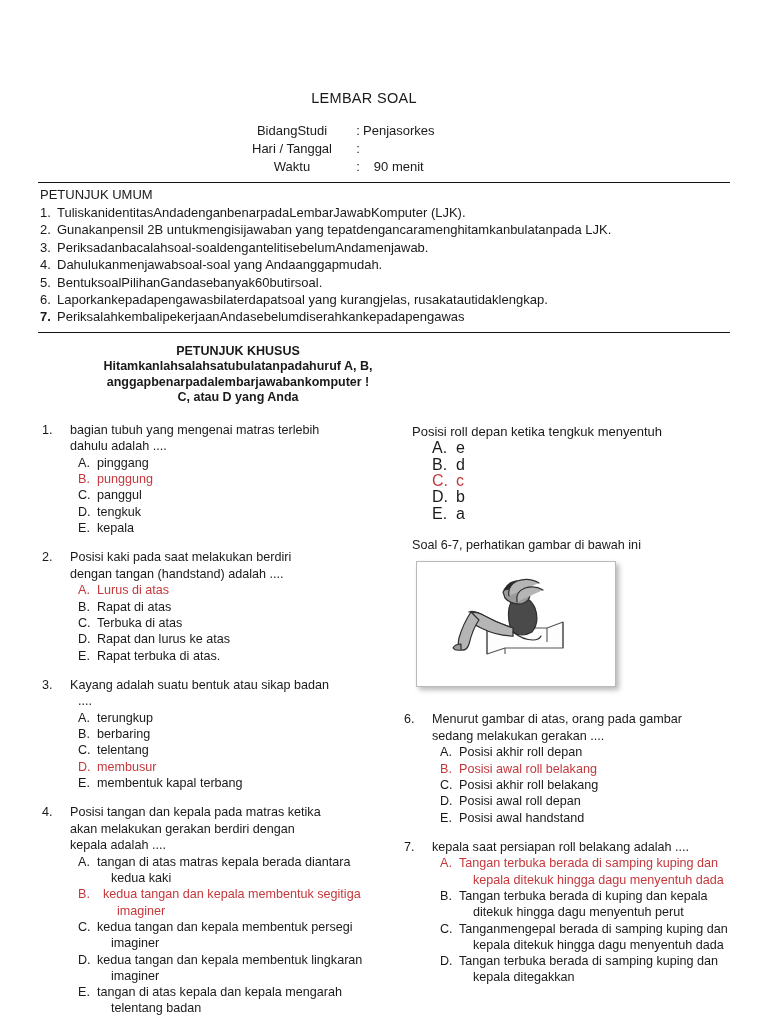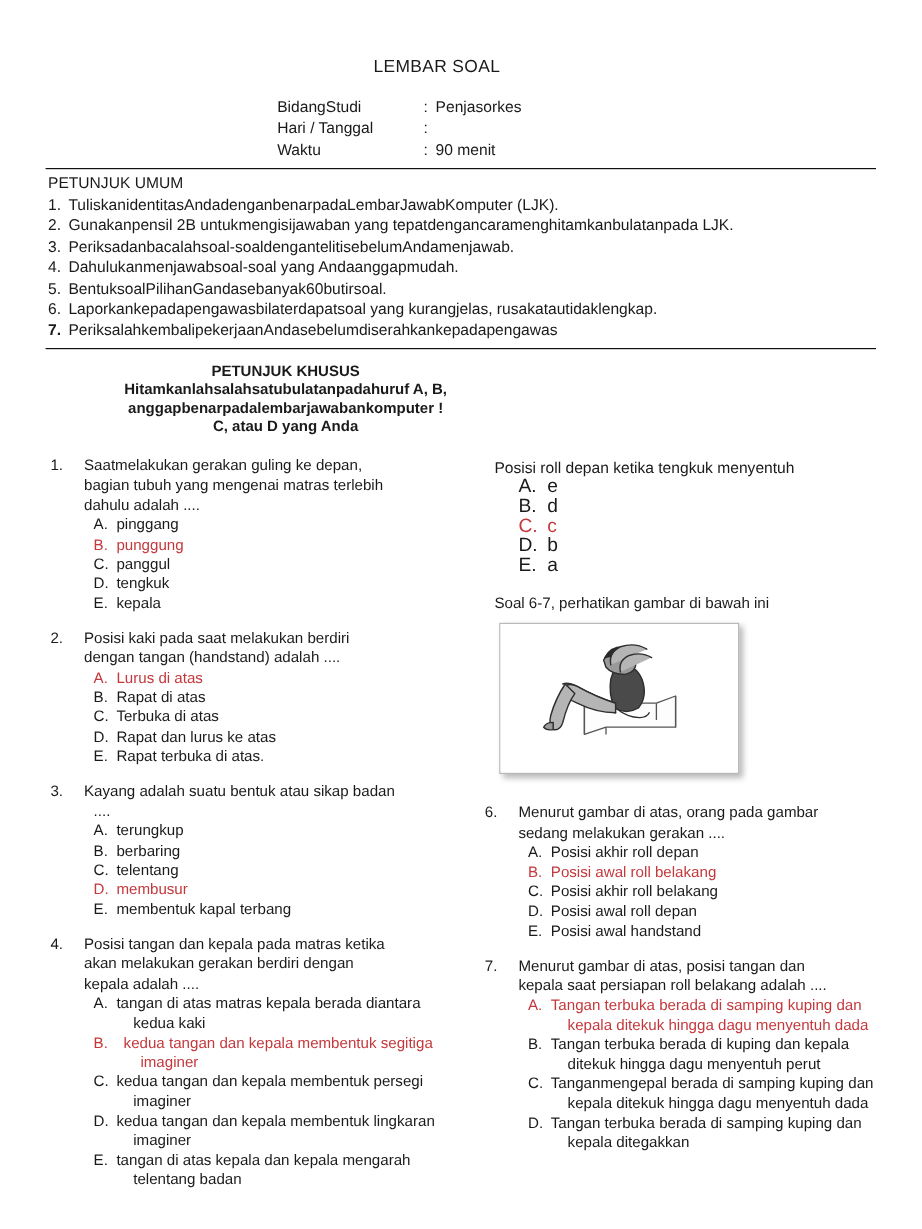--- a/index.html
+++ b/index.html
@@ -20,34 +20,35 @@
     height: 1024px;
     box-sizing: border-box;
     padding: 0 26px;
   }
 
   
   .doc-title {
     text-align: center;
     font-size: 14.5px;
     letter-spacing: .3px;
-    margin: 48px 0 0 0;
+    margin: 90px 0 0 0;
     padding-right: 40px;
     font-weight: 400;
   }
   .meta-table {
     margin: 16px 0 0 205px;
     border-collapse: collapse;
     font-size: 13px;
   }
   .meta-table td {
     padding: 1px 0;
     vertical-align: top;
     line-height: 16px;
     white-space: nowrap;
+    text-align: center;
   }
   .meta-label { width: 122px; }
   .meta-colon { width: 10px; }
   .meta-value { padding-left: 4px; }
 
   hr.rule {
     border: none;
     border-top: 1.6px solid #111;
     margin: 6px 12px 3px 12px;
   }
@@ -241,21 +242,20 @@
   </div>
 
   <div class="columns">
 
     <div class="col col-left">
 
       <div class="q">
         <div class="q-num">1.</div>
         <div class="q-body">
           <div class="q-stem">
-            <div>Saatmelakukan gerakan guling ke depan,</div>
             <div>bagian tubuh yang mengenai matras terlebih</div>
             <div>dahulu adalah ....</div>
           </div>
           <ul class="opts">
             <li>
               <span class="opt-letter">A.</span>
               <span class="opt-text">pinggang</span>
             </li>
             <li class="hl">
               <span class="opt-letter">B.</span>
@@ -473,21 +473,20 @@
               <span class="opt-text">Posisi awal handstand</span>
             </li>
           </ul>
         </div>
       </div>
 
       <div class="q" style="margin-top:3px">
         <div class="q-num">7.</div>
         <div class="q-body">
           <div class="q-stem">
-            <div>Menurut gambar di atas, posisi tangan dan</div>
             <div>kepala saat persiapan roll belakang adalah ....</div>
           </div>
           <ul class="opts">
             <li class="hl opt-hang">
               <span class="opt-letter">A.</span>
               <span class="opt-text">Tangan terbuka berada di samping kuping dan kepala ditekuk hingga dagu menyentuh dada</span>
             </li>
             <li class="opt-hang">
               <span class="opt-letter">B.</span>
               <span class="opt-text">Tangan terbuka berada di kuping dan kepala ditekuk hingga dagu menyentuh perut</span>

